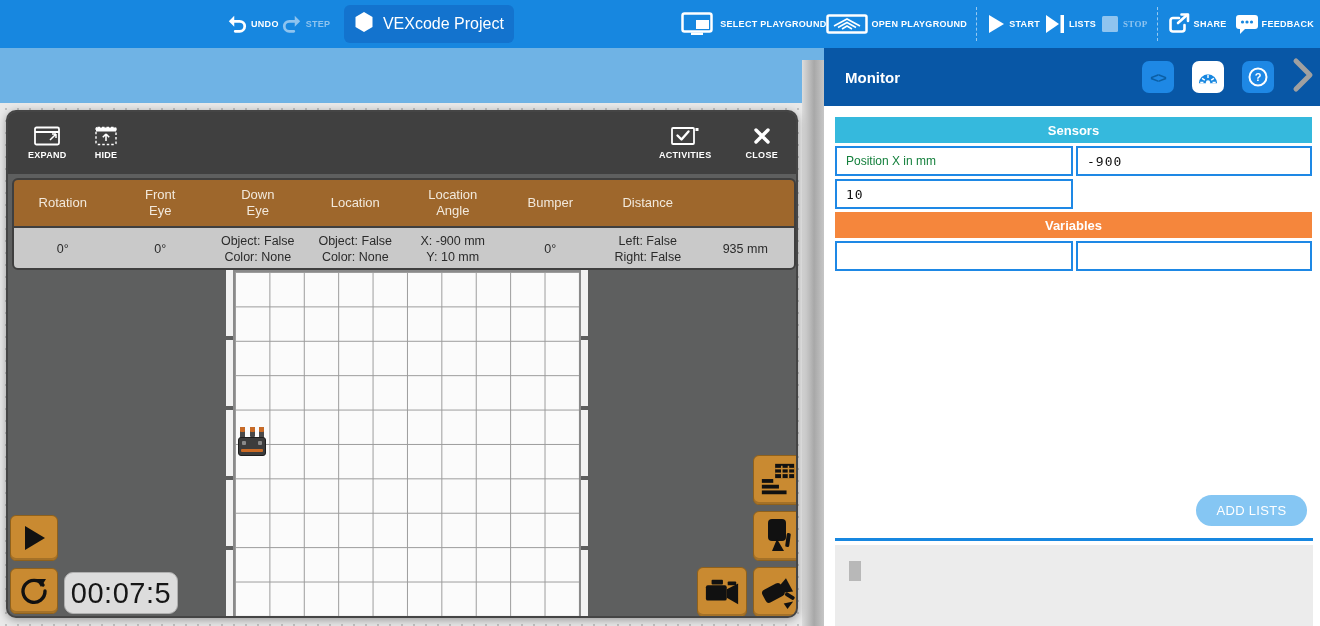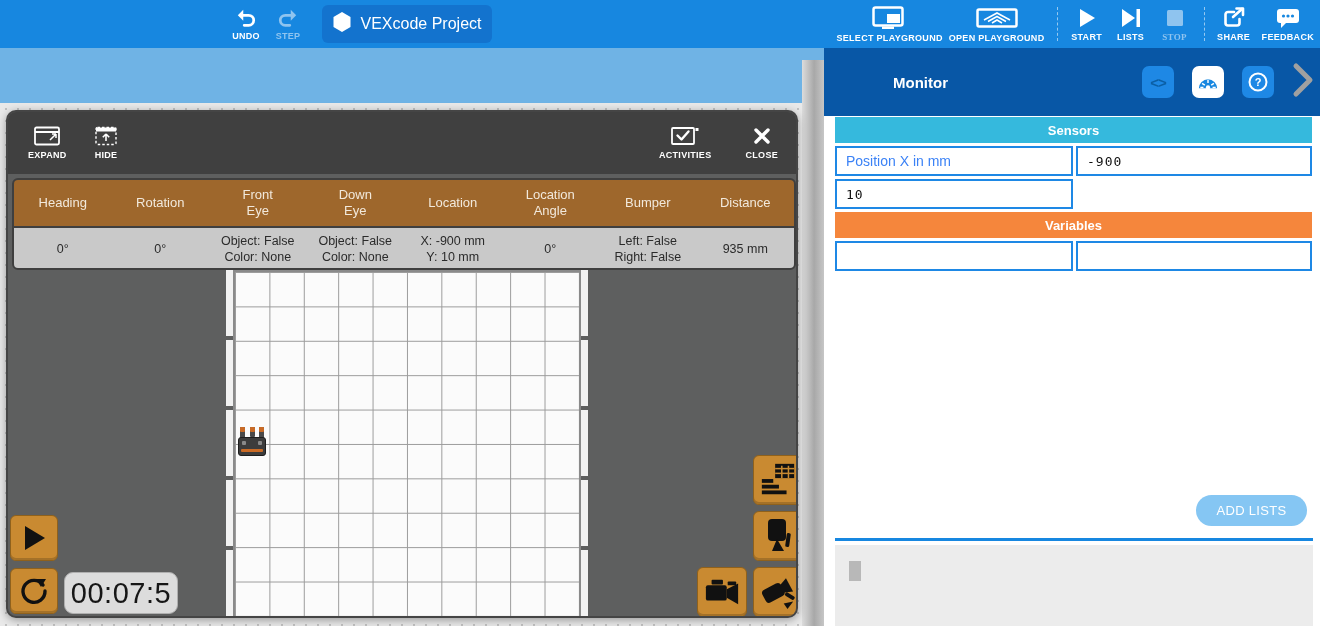--- a/index.html
+++ b/index.html
@@ -1,20 +1,20 @@
 <!DOCTYPE html>
 <html><head>
 <meta charset="utf-8">
 <style>
   * { margin:0; padding:0; box-sizing:border-box; }
   html,body { width:1320px; height:626px; overflow:hidden; font-family:"Liberation Sans", sans-serif; background:#E9E9E9; }
 
   
   #toolbar { position:absolute; left:0; top:0; width:1320px; height:48px; background:#1787E0; display:flex; align-items:center; z-index:30; }
-  .tbtn { display:flex; flex-direction:column; align-items:center; justify-content:center; gap:3px; color:#fff; font-size:9px; font-weight:700; letter-spacing:.3px; cursor:pointer; min-width:40px;text-align:right; }
+  .tbtn { display:flex; flex-direction:row; align-items:center; justify-content:center; gap:3px; color:#fff; font-size:9px; font-weight:700; letter-spacing:.3px; cursor:pointer; min-width:40px;text-align:right; }
   .tbtn svg { display:block; }
   .tbtn.disabled { color:#8FC4EF; }
   .tsep { width:0; height:34px; border-left:1px dashed rgba(255,255,255,.55); margin:0 9px; }
   #project-btn { margin-left:14px; width:170px; height:38px; background:#1373CE; border-radius:6px; display:flex; align-items:center; justify-content:center; gap:10px; color:#fff; font-size:16px; cursor:pointer; }
 
   
   #blue-strip { position:absolute; left:0; top:48px; width:824px; height:55px; background:#6FB3E5; }
   #workspace { position:absolute; left:0; top:103px; width:824px; height:523px;
     background-color:#E9E9E9;
     background-image:radial-gradient(#C2C2C2 1px, transparent 1.3px);
@@ -54,33 +54,33 @@
   #robot .eye { position:absolute; top:14px; width:4px; height:4px; background:#8a8a8a; border-radius:1px; }
   #robot .ant { position:absolute; top:0; width:5px; height:12px; background:#4A4A4A; border-radius:1px; }
   #robot .ant::before { content:""; position:absolute; left:0; top:0; width:5px; height:5px; background:#C96A25; border-radius:1px; }
 
   
   .obtn { position:absolute; background:#C98A31; border:1px solid #8F611C; border-radius:6px; box-shadow:inset 0 -2px 0 rgba(0,0,0,.18); display:flex; align-items:center; justify-content:center; cursor:pointer; }
   #timer { position:absolute; left:56px; top:460px; width:114px; height:42px; background:#DCDCDC; border:1px solid #AFAFAF; border-radius:9px; display:flex; align-items:center; justify-content:center; font-size:29px; color:#161616; letter-spacing:.5px; }
 
   
   #monitor-panel { position:absolute; left:824px; top:48px; width:496px; height:578px; background:#fff; z-index:20; }
-  #monitor-header { position:absolute; left:0; top:0; width:100%; height:68px; background:#0857A6; display:flex; align-items:center;padding-left:48px; }
+  #monitor-header { position:absolute; left:0; top:0; width:100%; height:58px; background:#0857A6; display:flex; align-items:center; }
   #monitor-title { color:#fff; font-size:15px; font-weight:700; margin-left:21px; }
   .mh-btn { width:32px; height:32px; border-radius:7px; background:#1E88E5; display:flex; align-items:center; justify-content:center; cursor:pointer; }
   .mh-btn.active { background:#fff; }
   .code-glyph { color:#0B5FA5; font-weight:900; font-size:15px; letter-spacing:-1px; }
 
   #monitor-table { position:absolute; left:11px; top:69px; width:477px; }
   .mt-banner { height:26px; display:flex; align-items:center; justify-content:center; color:#fff; font-size:13px; font-weight:700; margin-bottom:3px; }
   #sensors-banner { background:#35B9DD; }
   #variables-banner { background:#F5863C; margin-top:0; }
   .mrow { display:grid; grid-template-columns:238px 1fr; column-gap:3px; margin-bottom:3px; }
   .mcell { border:2px solid #1E88E5; background:#fff; height:30px; display:flex; align-items:center; padding-left:9px; }
-  .mlabel { font-size:14px; color:#3b82f6; }
+  .mlabel { font-size:12px; color:#15803d; }
   .mvalue { font-family:"DejaVu Sans Mono", monospace; font-size:13px; color:#111; letter-spacing:1px; }
 
   #add-lists { position:absolute; left:372px; top:447px; width:111px; height:31px; background:#85C6F3; border:none; border-radius:16px; color:#fff; font-size:13px; font-weight:400; letter-spacing:.3px; cursor:pointer; font-family:"Liberation Sans", sans-serif; }
   #monitor-divider { position:absolute; left:11px; top:490px; width:478px; height:3px; background:#1787E0; }
   #console-area { position:absolute; left:11px; top:497px; width:478px; height:81px; background:#ECECEC; }
   #console-cursor { position:absolute; left:14px; top:16px; width:12px; height:20px; background:#B8B8B8; }
 </style>
 </head>
 <body>
 
@@ -240,23 +240,20 @@
         <svg width="18" height="20" viewBox="0 0 18 20">
             <path d="M3 4 L15 16 M15 4 L3 16" stroke="#fff" stroke-width="3.4" stroke-linecap="round"></path>
           </svg>
       </span>
       <span>CLOSE</span>
     </div>
   </div>
 
   <div id="dash-table">
     <div id="dash-head">
-        <div class="dash-hcell">
-          <div>Heading</div>
-        </div>
         <div class="dash-hcell">
           <div>Rotation</div>
         </div>
         <div class="dash-hcell">
           <div>Front</div>
           <div>Eye</div>
         </div>
         <div class="dash-hcell">
           <div>Down</div>
           <div>Eye</div>

